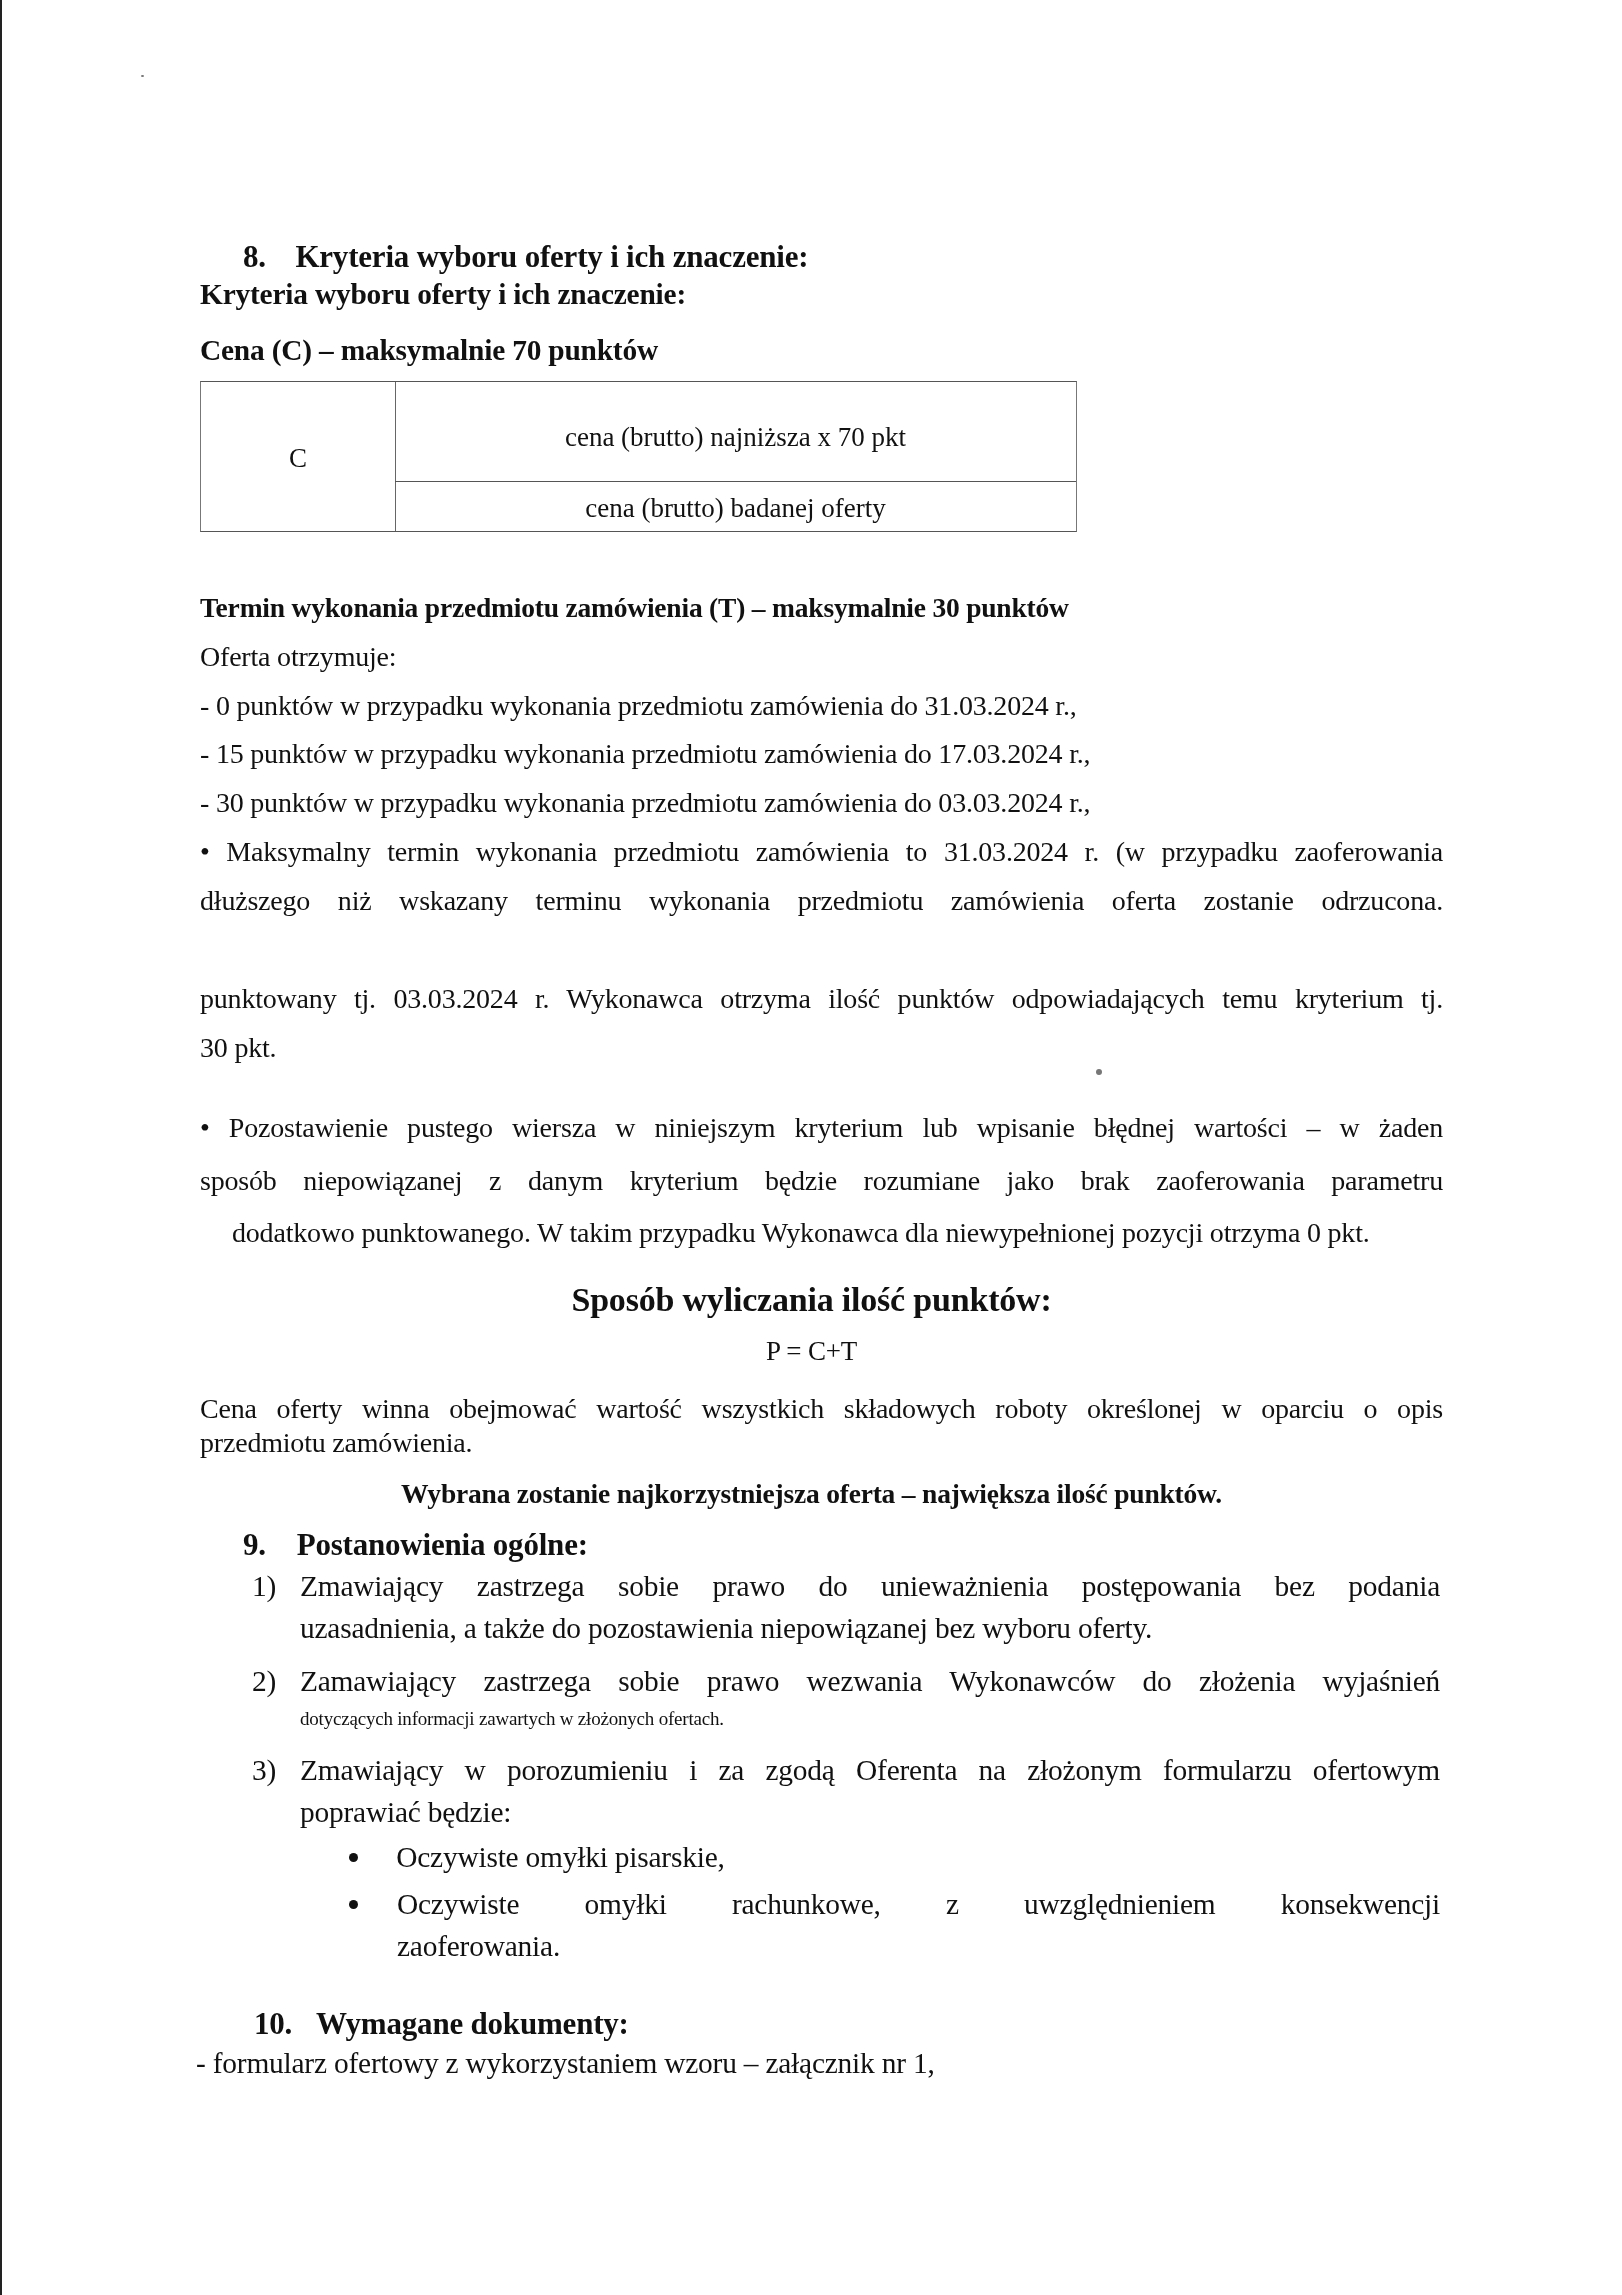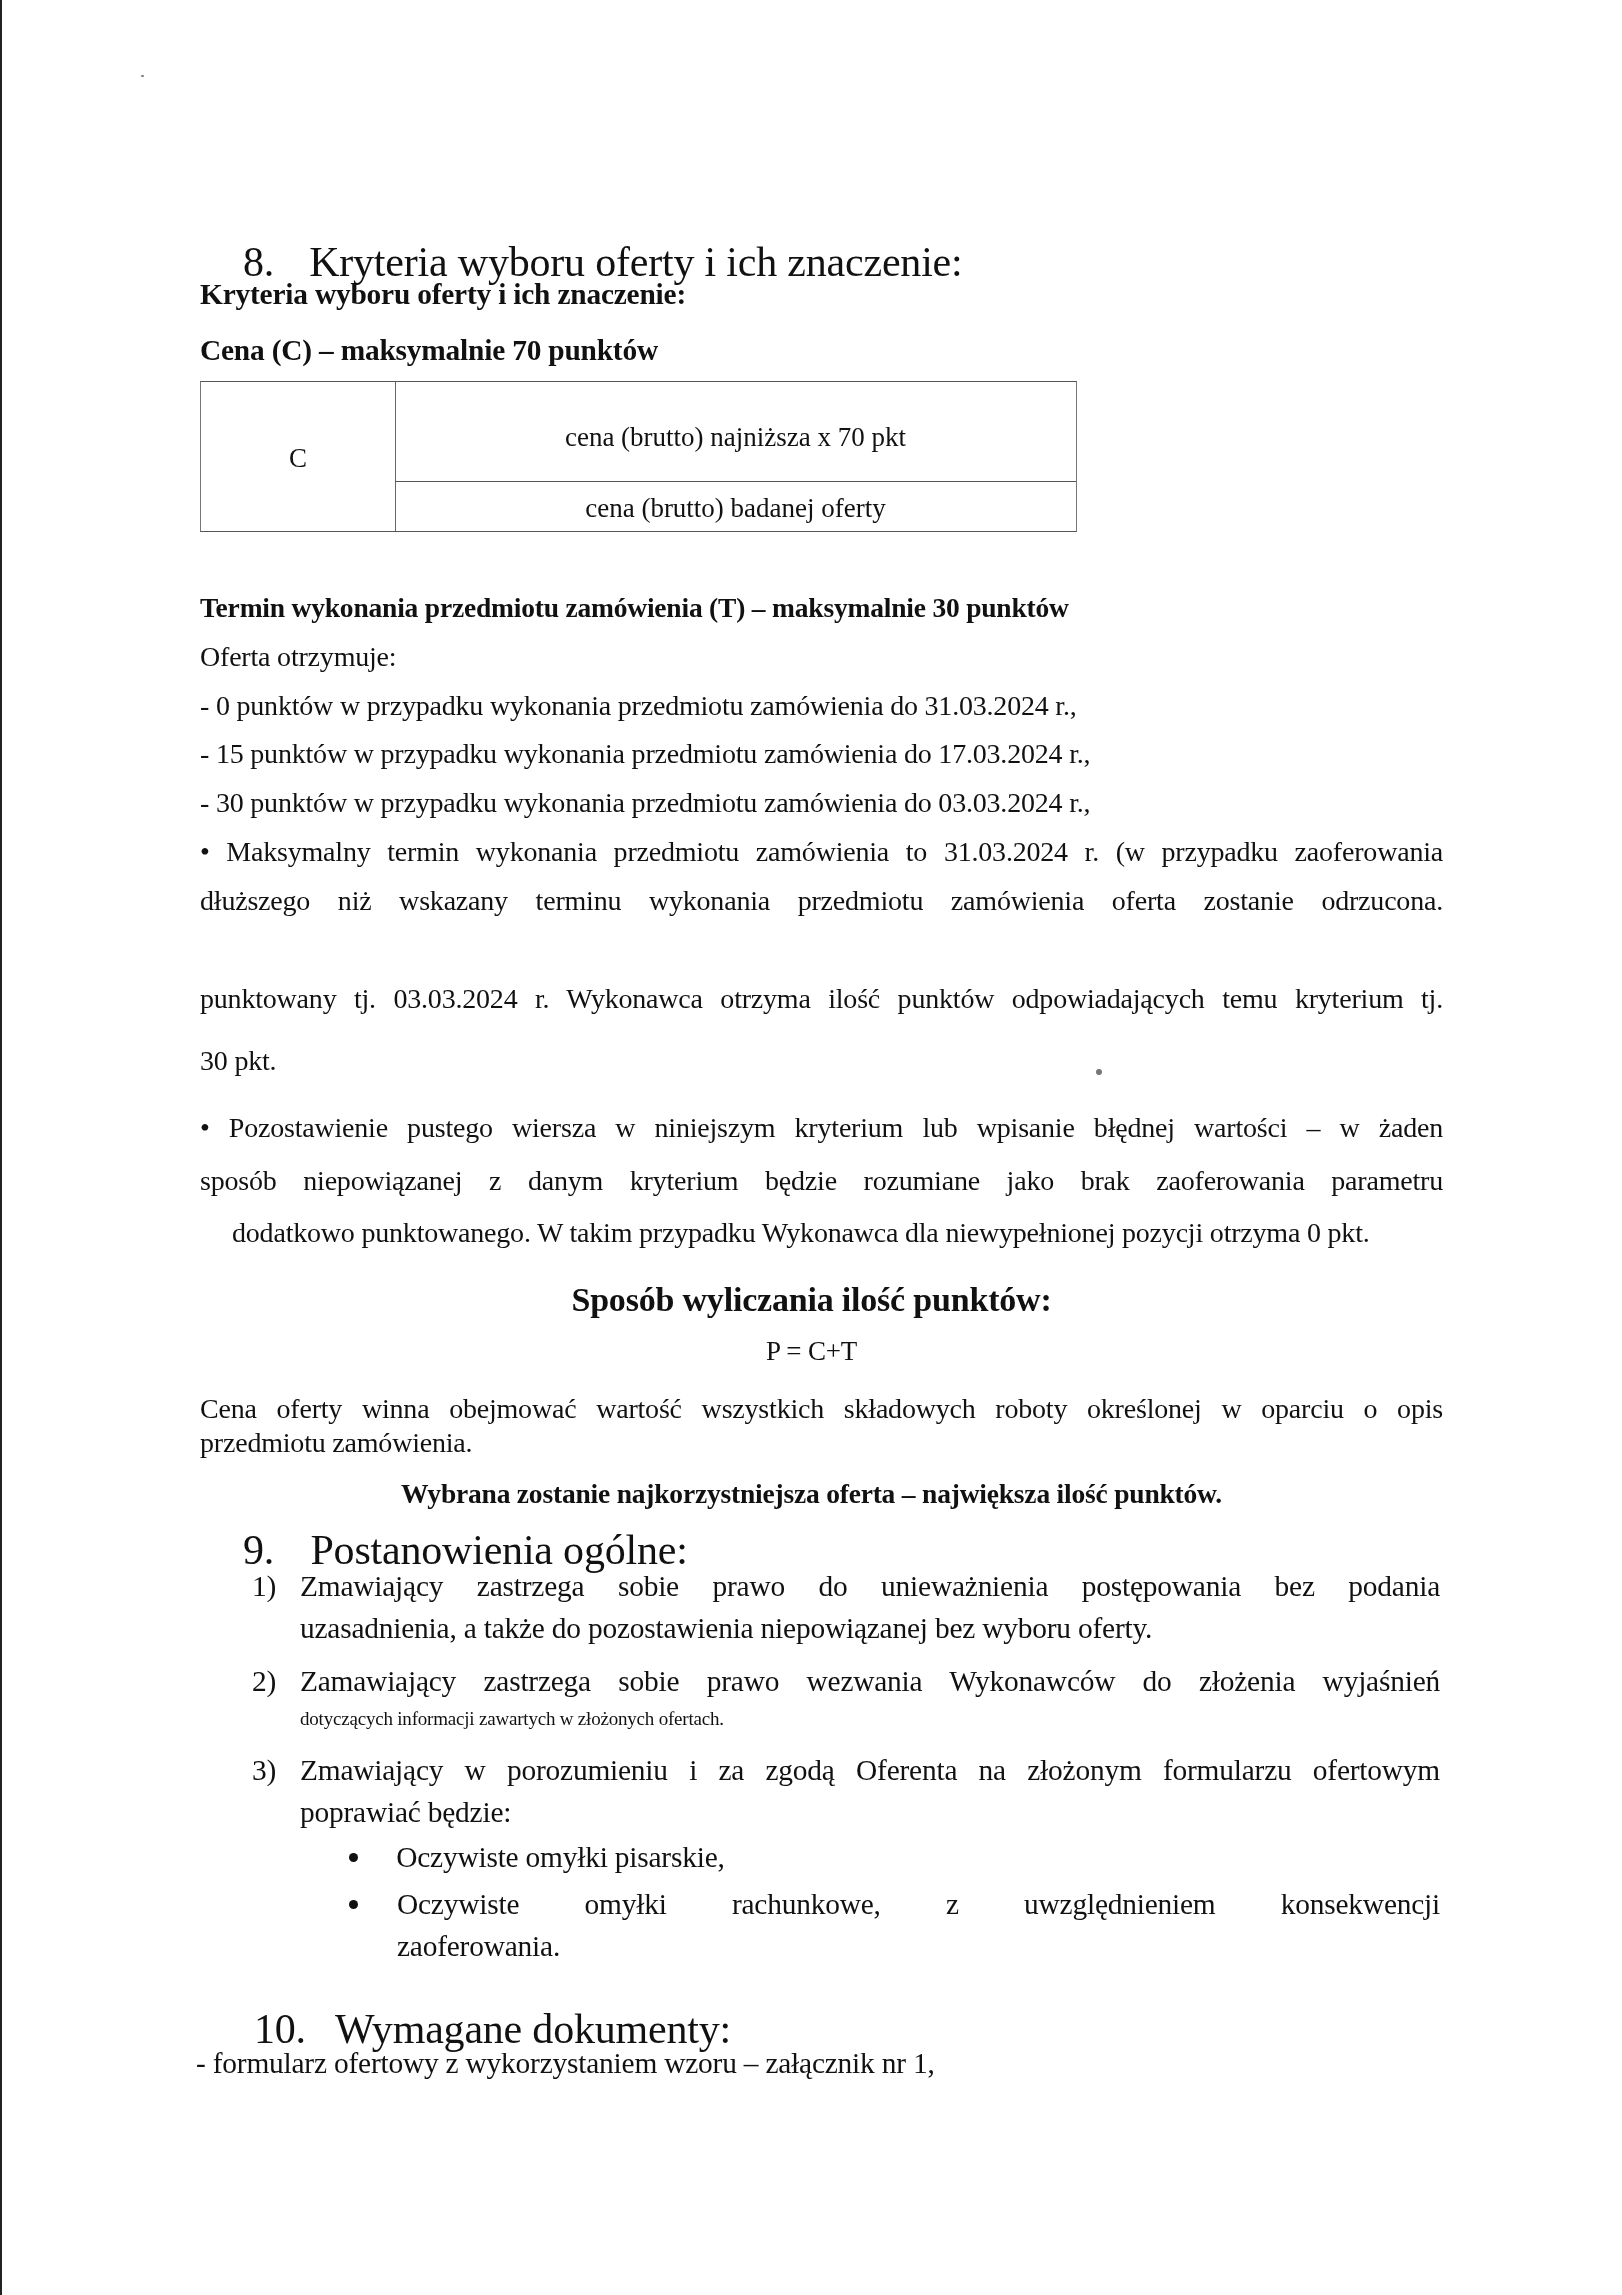--- a/index.html
+++ b/index.html
@@ -5,21 +5,21 @@
   html, body { margin: 0; padding: 0; background: #ffffff; }
   body {
     width: 1623px; height: 2295px; position: relative; overflow: hidden;
     font-family: "Liberation Serif", "DejaVu Serif", serif;
     color: #111111;
   }
   .scan-edge { position: absolute; left: 0; top: 0; width: 2px; height: 2295px; background: #222; }
   .page { position: absolute; left: 0; top: 0; width: 1623px; height: 2295px; }
   .t { position: absolute; white-space: nowrap; font-size: 28px; line-height: 1; letter-spacing: -0.2px; }
   .b { font-weight: bold; }
-  .h { font-size: 42px; font-weight: normal; }
+  .h { font-size: 31px; font-weight: bold; }
   .just { white-space: normal; text-align: justify; text-align-last: justify; width: 1243px; }
   .center { left: 0; width: 1623px; text-align: center; }
   
   .formula-table { position: absolute; left: 200px; top: 381px; width: 877px; height: 151px;
     border-top: 1.3px solid #555; border-bottom: 1.3px solid #555; border-left: 1px solid #777; border-right: 1px solid #777; box-sizing: border-box; }
   .formula-table .col-sym { position: absolute; left: 0; top: 0; width: 194px; height: 100%; border-right: 1px solid #666; }
   .formula-table .col-frac { position: absolute; left: 194px; top: 0; right: 0; height: 100%; }
   .formula-table .num { position: absolute; left: 0; right: 0; top: 0; height: 99px; border-bottom: 1.3px solid #555; }
   .formula-table .den { position: absolute; left: 0; right: 0; top: 99px; bottom: 0; }
   .cell-text { position: absolute; left: 0; right: 0; text-align: center; font-size: 27px; line-height: 1; }
@@ -57,21 +57,21 @@
 
   <div class="t b" style="left:200px; top:594px; font-size:27.5px;">Termin wykonania przedmiotu zamówienia (T) – maksymalnie 30 punktów</div>
   <div class="t" style="left:200px; top:643px;">Oferta otrzymuje:</div>
   <div class="t" style="left:200px; top:692px;">- 0 punktów w przypadku wykonania przedmiotu zamówienia do 31.03.2024 r.,</div>
   <div class="t" style="left:200px; top:740px;">- 15 punktów w przypadku wykonania przedmiotu zamówienia do 17.03.2024 r.,</div>
   <div class="t" style="left:200px; top:789px;">- 30 punktów w przypadku wykonania przedmiotu zamówienia do 03.03.2024 r.,</div>
 
   <div class="t just" style="left:200px; top:838px;">• Maksymalny termin wykonania przedmiotu zamówienia to 31.03.2024 r. (w przypadku zaoferowania</div>
   <div class="t just" style="left:200px; top:887px;">dłuższego niż wskazany terminu wykonania przedmiotu zamówienia oferta zostanie odrzucona.</div>
   <div class="t just" style="left:200px; top:985px;">punktowany tj. 03.03.2024 r. Wykonawca otrzyma ilość punktów odpowiadających temu kryterium tj.</div>
-  <div class="t" style="left:200px; top:1034px;margin-top:13px;">30 pkt.</div>
+  <div class="t" style="left:200px; top:1034px;">30 pkt.</div>
 
   <div class="t just" style="left:200px; top:1114px;">• Pozostawienie pustego wiersza w niniejszym kryterium lub wpisanie błędnej wartości – w żaden</div>
   <div class="t just" style="left:200px; top:1167px;">sposób niepowiązanej z danym kryterium będzie rozumiane jako brak zaoferowania parametru</div>
   <div class="t" style="left:196px; top:1219px;margin-left:36px;">dodatkowo punktowanego. W takim przypadku Wykonawca dla niewypełnionej pozycji otrzyma 0 pkt.</div>
 
   <div class="t b center" style="top:1283px; font-size:34px;">Sposób wyliczania ilość punktów:</div>
   <div class="t center" style="top:1338px; font-size:27px;">P = C+T</div>
   <div class="t just" style="left:200px; top:1395px;">Cena oferty winna obejmować wartość wszystkich składowych roboty określonej w oparciu o opis</div>
   <div class="t" style="left:200px; top:1429px;">przedmiotu zamówienia.</div>
   <div class="t b center" style="top:1480px; font-size:27.5px;">Wybrana zostanie najkorzystniejsza oferta – największa ilość punktów.</div>

